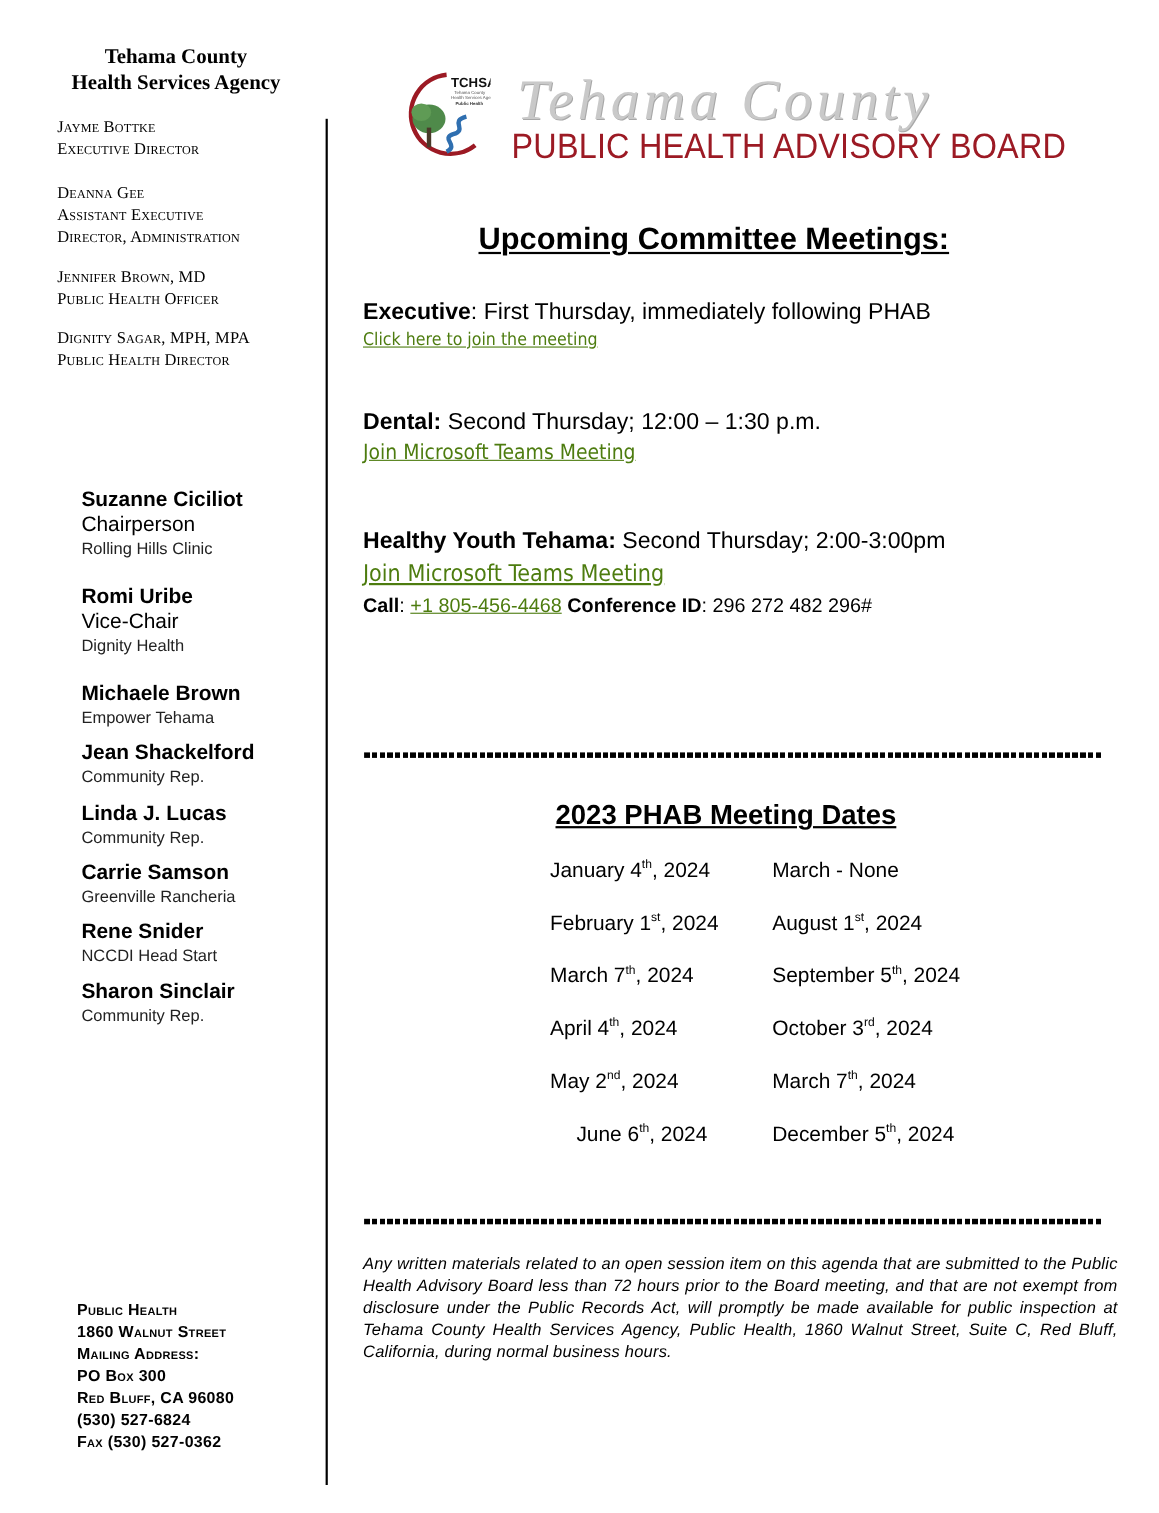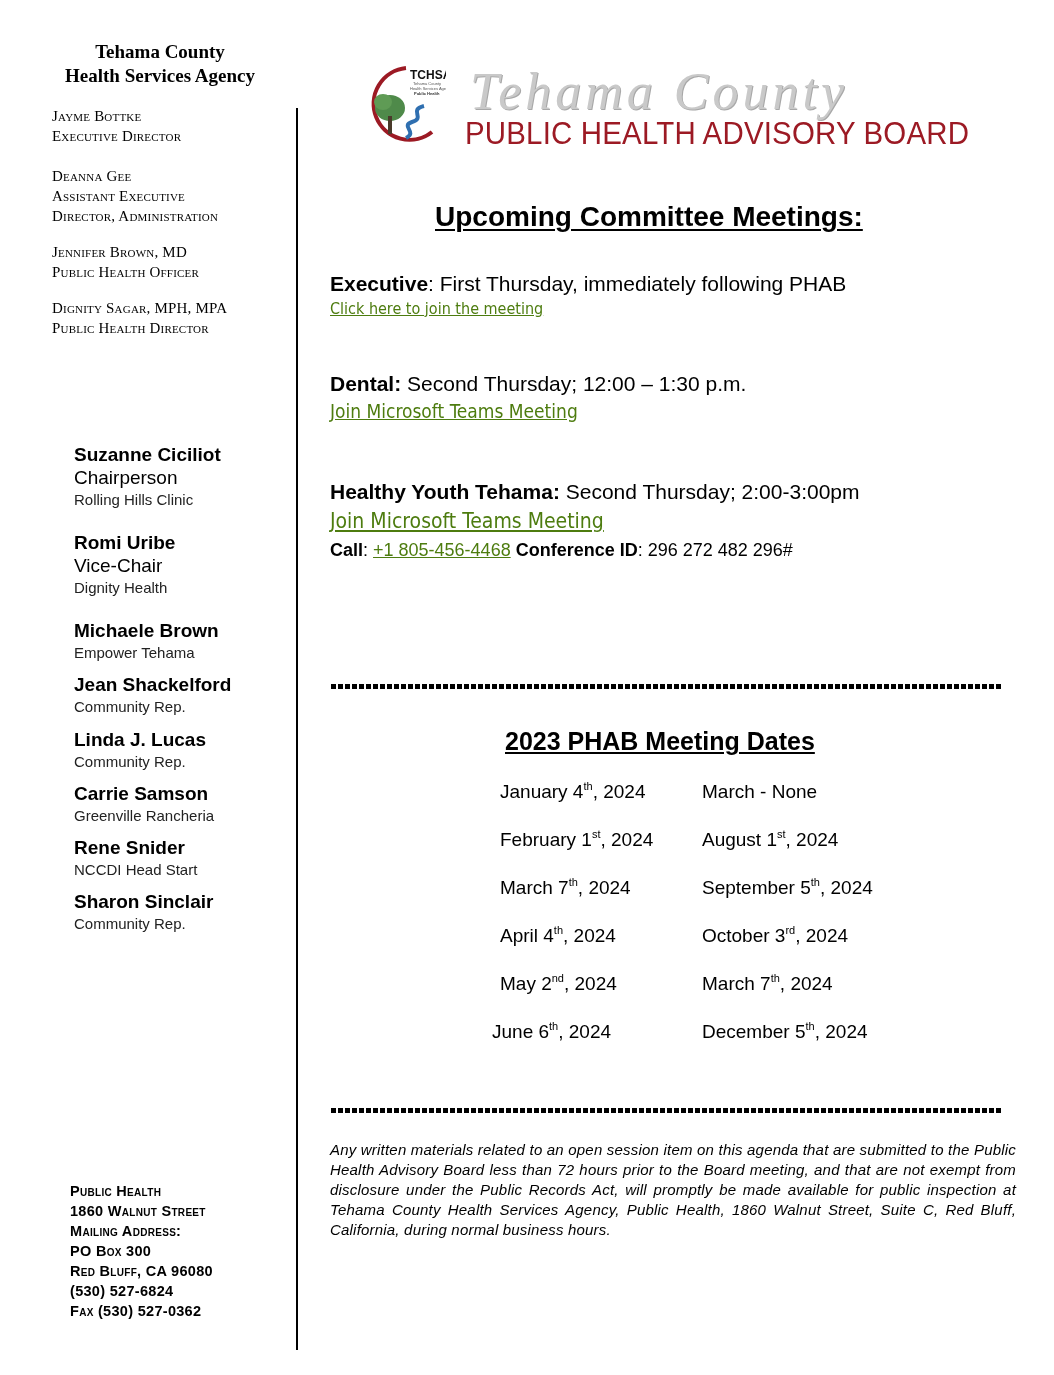--- a/index.html
+++ b/index.html
@@ -181,21 +181,21 @@
 
 <div class="dots" style="top:684px; width:670px;"></div>
 
 <div class="dates-title">2023 PHAB Meeting Dates</div>
 
 <div class="date" style="left:500px; top:781px"><span>January 4</span><sup>th</sup><span>, 2024</span></div>
 <div class="date" style="left:500px; top:829px"><span>February 1</span><sup>st</sup><span>, 2024</span></div>
 <div class="date" style="left:500px; top:877px"><span>March 7</span><sup>th</sup><span>, 2024</span></div>
 <div class="date" style="left:500px; top:925px"><span>April 4</span><sup>th</sup><span>, 2024</span></div>
 <div class="date" style="left:500px; top:973px"><span>May 2</span><sup>nd</sup><span>, 2024</span></div>
-<div class="date" style="left:492px; top:1021px"><span>June 6</span><sup>th</sup><span>, 2024</span></div>
+<div class="date" style="left:524px; top:1021px"><span>June 6</span><sup>th</sup><span>, 2024</span></div>
 
 <div class="date" style="left:702px; top:781px"><span>March - None</span><sup></sup><span></span></div>
 <div class="date" style="left:702px; top:829px"><span>August 1</span><sup>st</sup><span>, 2024</span></div>
 <div class="date" style="left:702px; top:877px"><span>September 5</span><sup>th</sup><span>, 2024</span></div>
 <div class="date" style="left:702px; top:925px"><span>October 3</span><sup>rd</sup><span>, 2024</span></div>
 <div class="date" style="left:702px; top:973px"><span>March 7</span><sup>th</sup><span>, 2024</span></div>
 <div class="date" style="left:702px; top:1021px"><span>December 5</span><sup>th</sup><span>, 2024</span></div>
 
 <div class="dots" style="top:1108px; width:670px;"></div>
 

